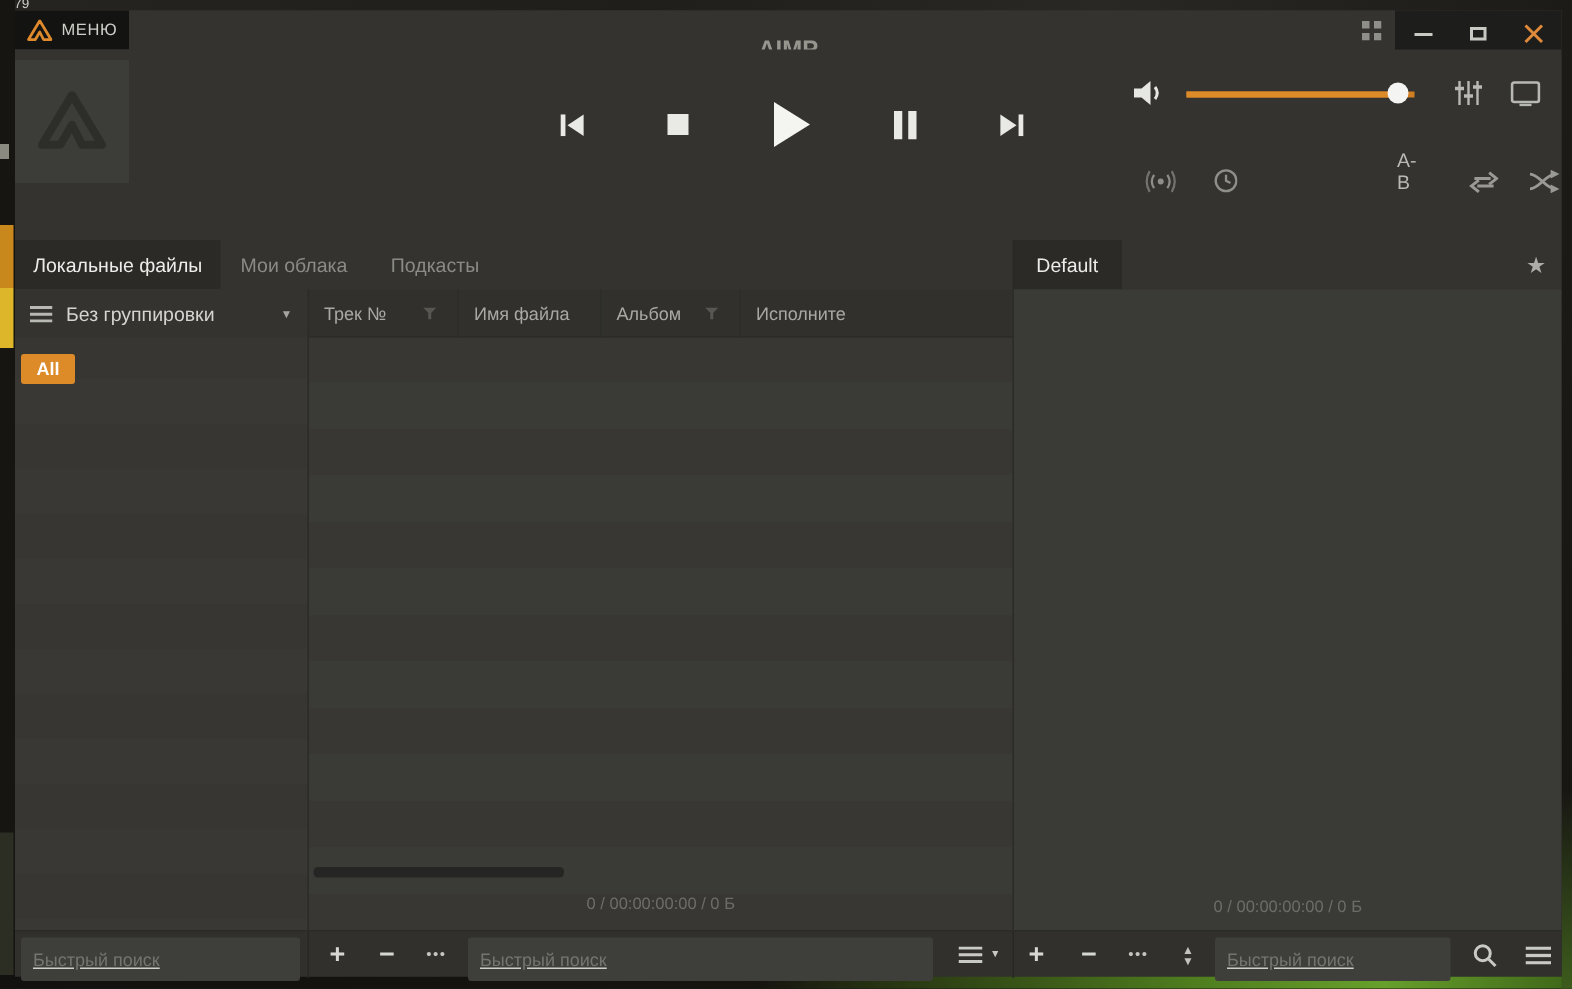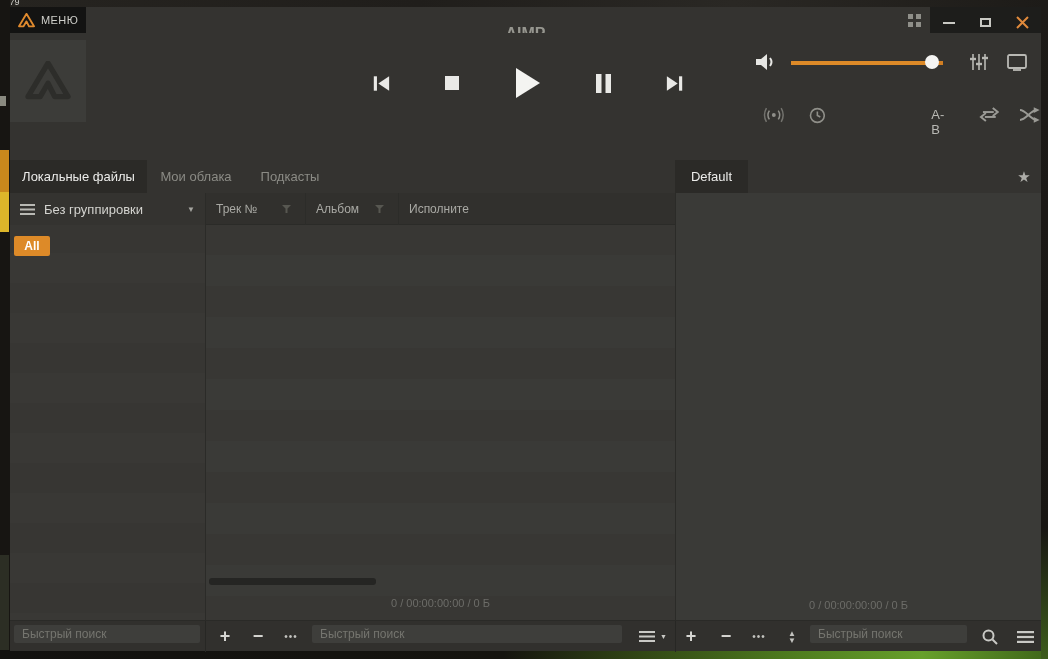--- a/index.html
+++ b/index.html
@@ -47,21 +47,21 @@
   .transport { position:absolute; left:362px; top:22px; width:312px; height:56px;
     display:flex; align-items:center; justify-content:space-between; }
   .tbtn { display:flex; align-items:center; justify-content:center; color:#e9e9e6; }
   .vol-row { position:absolute; left:745px; top:14px; width:286px; height:30px;
     display:flex; align-items:center; }
   .vol-slider { position:relative; width:152px; height:14px; margin-left:14px; }
   .vol-track { position:absolute; left:0; top:6px; width:100%; height:4px; background:#d07e22; }
   .vol-fill { position:absolute; left:0; top:6px; height:4px; background:#dd8a28; }
   .vol-knob { position:absolute; top:0; width:14px; height:14px; border-radius:50%; background:#f4f4f2; }
   .mode-row { position:absolute; left:745px; top:74px; width:286px; height:22px;
-    display:flex; align-items:flex-start; color:#8f8f89; }
+    display:flex; align-items:flex-end; color:#8f8f89; }
   .ab-label { font-size:13px; color:#b9b9b4; }
 
   
   .tabbar { position:absolute; left:0; top:153px; width:1031px; height:33px; background:#343330; }
   .tab { position:absolute; top:0; height:33px; display:flex; align-items:center;
     justify-content:center; font-size:13px; color:#8b8b85; }
   .tab.active { background:#2b2a27; color:#ececе9; color:#ececе9; }
   .tab-local { left:0; width:137px; font-weight:normal; }
   .tab-clouds { left:137px; width:98px; }
   .tab-podcasts { left:235px; width:90px; }
@@ -100,22 +100,22 @@
 
   .right-panel { position:absolute; left:666px; top:0; width:365px; height:427px; background:#3a3a37; }
   .rstatus { position:absolute; left:0; top:406px; width:365px; text-align:center;
     font-size:11px; color:#6c6c68; }
 
   
   .toolbar { position:absolute; left:0; top:613px; width:1031px; height:31px; background:#31302d;
     border-top:1px solid #2a2a27; }
   .tb-div1 { position:absolute; left:195px; top:0; width:1px; height:31px; background:#272724; }
   .tb-div2 { position:absolute; left:665px; top:0; width:1px; height:31px; background:#272724; }
-  .search { position:absolute; top:4px; height:18px; background:#3e3e3b; border:none; border-radius:2px;
-    color:#cfcfca; font-size:12px; padding:0 8px; outline:none; font-family:"Liberation Sans",sans-serif; }
+  .search { position:absolute; top:4px; height:29px; background:#3e3e3b; border:none; border-radius:2px;
+    color:#cfcfca; font-size:12px; padding:0 8px; outline:none; font-family:"Liberation Sans",sans-serif;text-decoration:underline; }
   .search::placeholder { color:#75756f; }
   .s-left { left:4px; width:186px; }
   .s-mid { left:302px; width:310px; }
   .s-right { left:800px; width:157px; }
   .ibtn { position:absolute; top:0; width:30px; height:31px; display:flex; align-items:center;
     justify-content:center; color:#d6d6d2; }
   .plus { font-size:18px; font-weight:bold; }
   .minus { font-size:18px; font-weight:bold; }
   .dots { font-size:10px; letter-spacing:1px; color:#c3c3bf; }
   .menu-arrow-btn { position:absolute; left:620px; top:0; width:46px; height:31px; display:flex;
@@ -286,20 +286,23 @@
     <div class="v-div1"></div>
 
     <div class="table">
       <div class="thead">
         <div class="th" style="width:100px">
           <span>Трек №</span>
           <svg class="funnel" width="9" height="8" viewBox="0 0 9 8">
             <path d="M0 0 H9 L5.5 3.5 V8 H3.5 V3.5 Z" fill="#77776f"></path>
           </svg>
         </div>
+        <div class="th" style="width:95px">
+          <span>Имя файла</span>
+        </div>
         <div class="th" style="width:93px">
           <span>Альбом</span>
           <svg class="funnel" width="9" height="8" viewBox="0 0 9 8">
             <path d="M0 0 H9 L5.5 3.5 V8 H3.5 V3.5 Z" fill="#77776f"></path>
           </svg>
         </div>
         <div class="th" style="flex:1">
           <span>Исполните</span>
         </div>
       </div>

